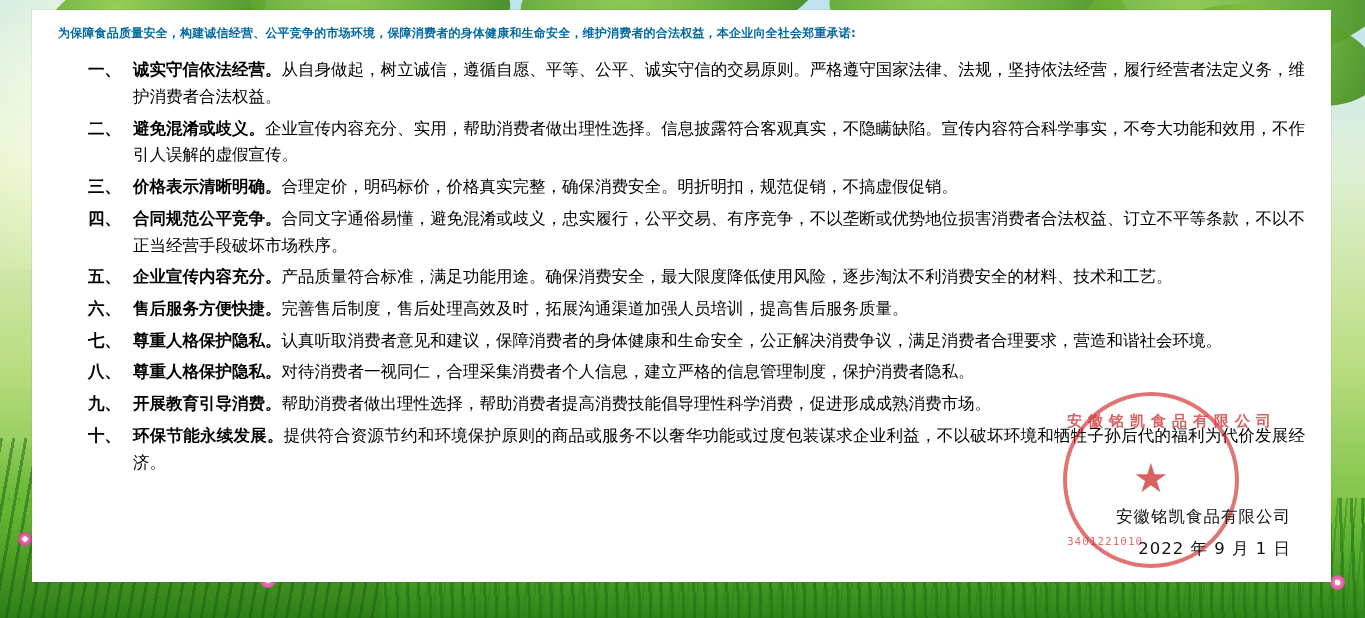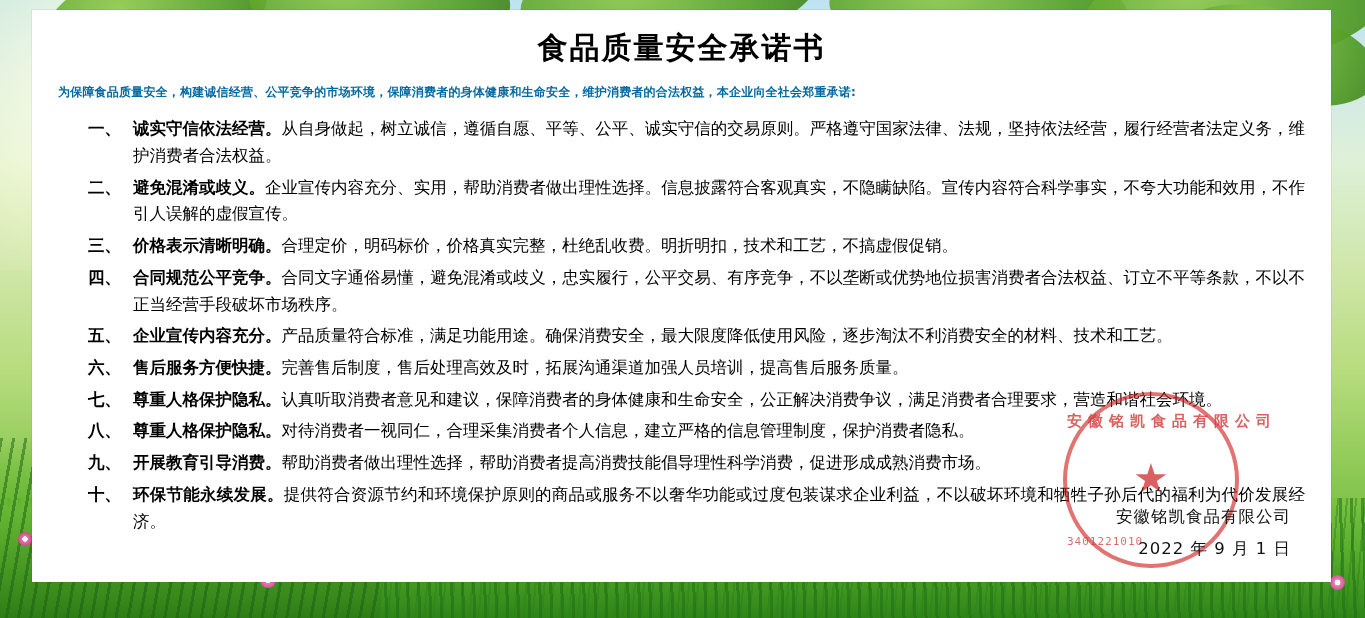--- a/index.html
+++ b/index.html
@@ -218,36 +218,35 @@
   <div class="flower f1"></div>
   <div class="flower f2"></div>
   <div class="flower f3"></div>
   <div class="flower f4"></div>
   <div class="flower f5"></div>
   <div class="flower f6"></div>
   <div class="flower f7"></div>
 
   <div class="sheet">
 
-    <h1 class="doc-title">食品质量安全承诺书</h1>
 
     <p class="doc-intro">为保障食品质量安全，构建诚信经营、公平竞争的市场环境，保障消费者的身体健康和生命安全，维护消费者的合法权益，本企业向全社会郑重承诺:</p>
 
     <ul class="clause-list">
       <li class="clause">
         <span class="clause-num">一、</span>
         <span class="clause-body"><span class="clause-head">诚实守信依法经营。</span><span>从自身做起，树立诚信，遵循自愿、平等、公平、诚实守信的交易原则。严格遵守国家法律、法规，坚持依法经营，履行经营者法定义务，维护消费者合法权益。</span></span>
       </li>
       <li class="clause">
         <span class="clause-num">二、</span>
         <span class="clause-body"><span class="clause-head">避免混淆或歧义。</span><span>企业宣传内容充分、实用，帮助消费者做出理性选择。信息披露符合客观真实，不隐瞒缺陷。宣传内容符合科学事实，不夸大功能和效用，不作引人误解的虚假宣传。</span></span>
       </li>
       <li class="clause">
         <span class="clause-num">三、</span>
-        <span class="clause-body"><span class="clause-head">价格表示清晰明确。</span><span>合理定价，明码标价，价格真实完整，杜绝乱收费。明折明扣，技术和工艺，不搞虚假促销。</span></span>
+        <span class="clause-body"><span class="clause-head">价格表示清晰明确。</span><span>合理定价，明码标价，价格真实完整，确保消费安全。明折明扣，规范促销，不搞虚假促销。</span></span>
       </li>
       <li class="clause">
         <span class="clause-num">四、</span>
         <span class="clause-body"><span class="clause-head">合同规范公平竞争。</span><span>合同文字通俗易懂，避免混淆或歧义，忠实履行，公平交易、有序竞争，不以垄断或优势地位损害消费者合法权益、订立不平等条款，不以不正当经营手段破坏市场秩序。</span></span>
       </li>
       <li class="clause">
         <span class="clause-num">五、</span>
         <span class="clause-body"><span class="clause-head">企业宣传内容充分。</span><span>产品质量符合标准，满足功能用途。确保消费安全，最大限度降低使用风险，逐步淘汰不利消费安全的材料、技术和工艺。</span></span>
       </li>
       <li class="clause">

